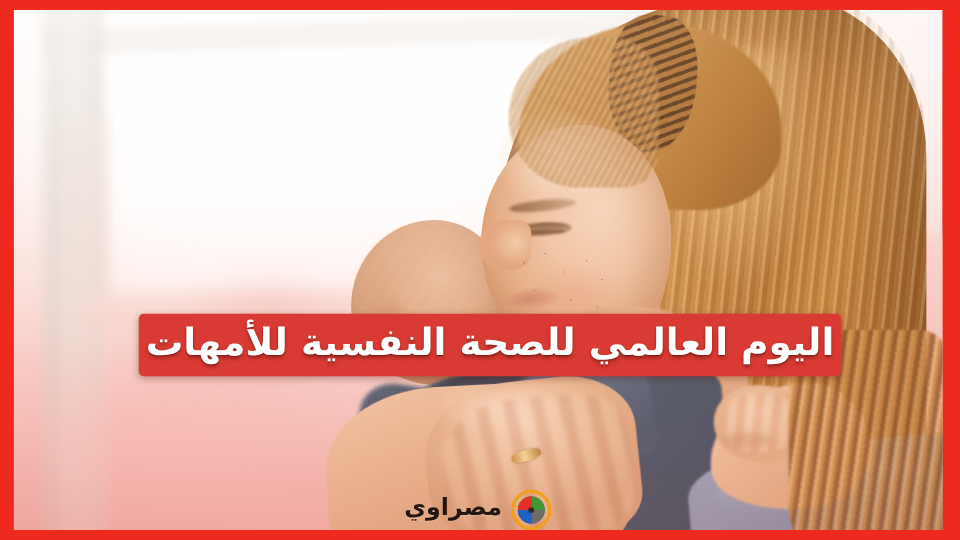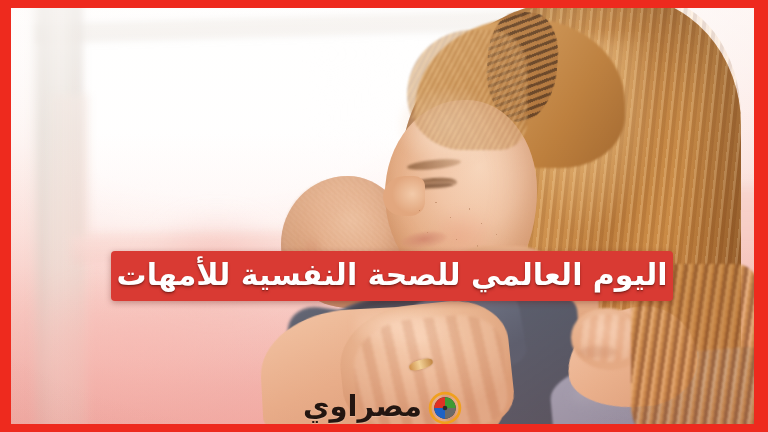--- a/index.html
+++ b/index.html
@@ -470,21 +470,21 @@
     position:absolute;
     left:0; right:0; top:383px;
     display:flex; align-items:center; justify-content:center;
     gap:6px;
     z-index:6;
   }
   #logo .word {
     direction:rtl;
     font-family:"DejaVu Sans", sans-serif;
     font-weight:bold;
-    font-size:29px;
+    font-size:19px;
     line-height:1;
     color:#231611;
     text-shadow:0 1px 1px rgba(255,230,215,.30);
     padding-bottom:3px;
     text-align:right;
   }
   #logo .mark { width:34px; height:34px; display:block; }
 
   
   #headline, #watermark, #logo { -webkit-font-smoothing:antialiased; }

